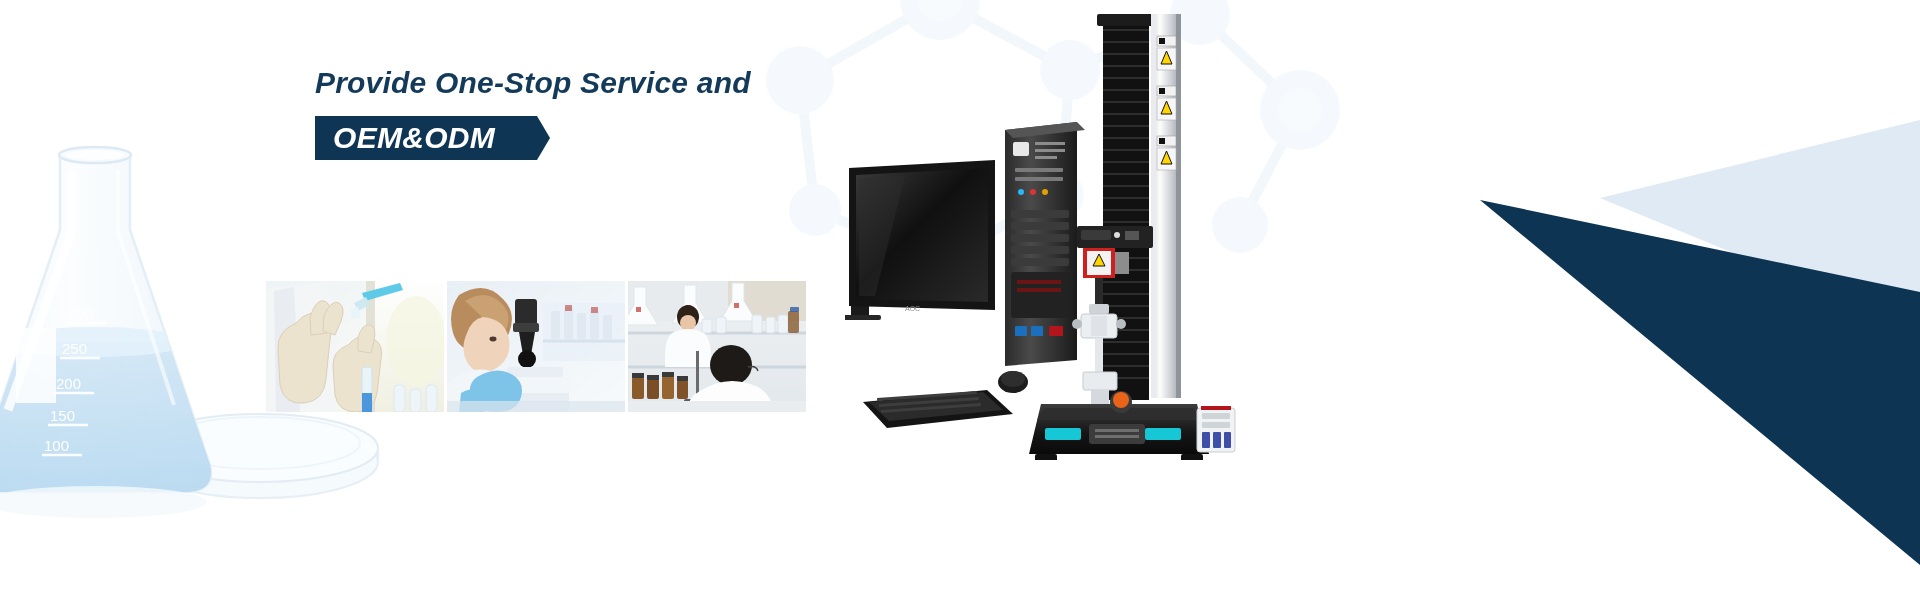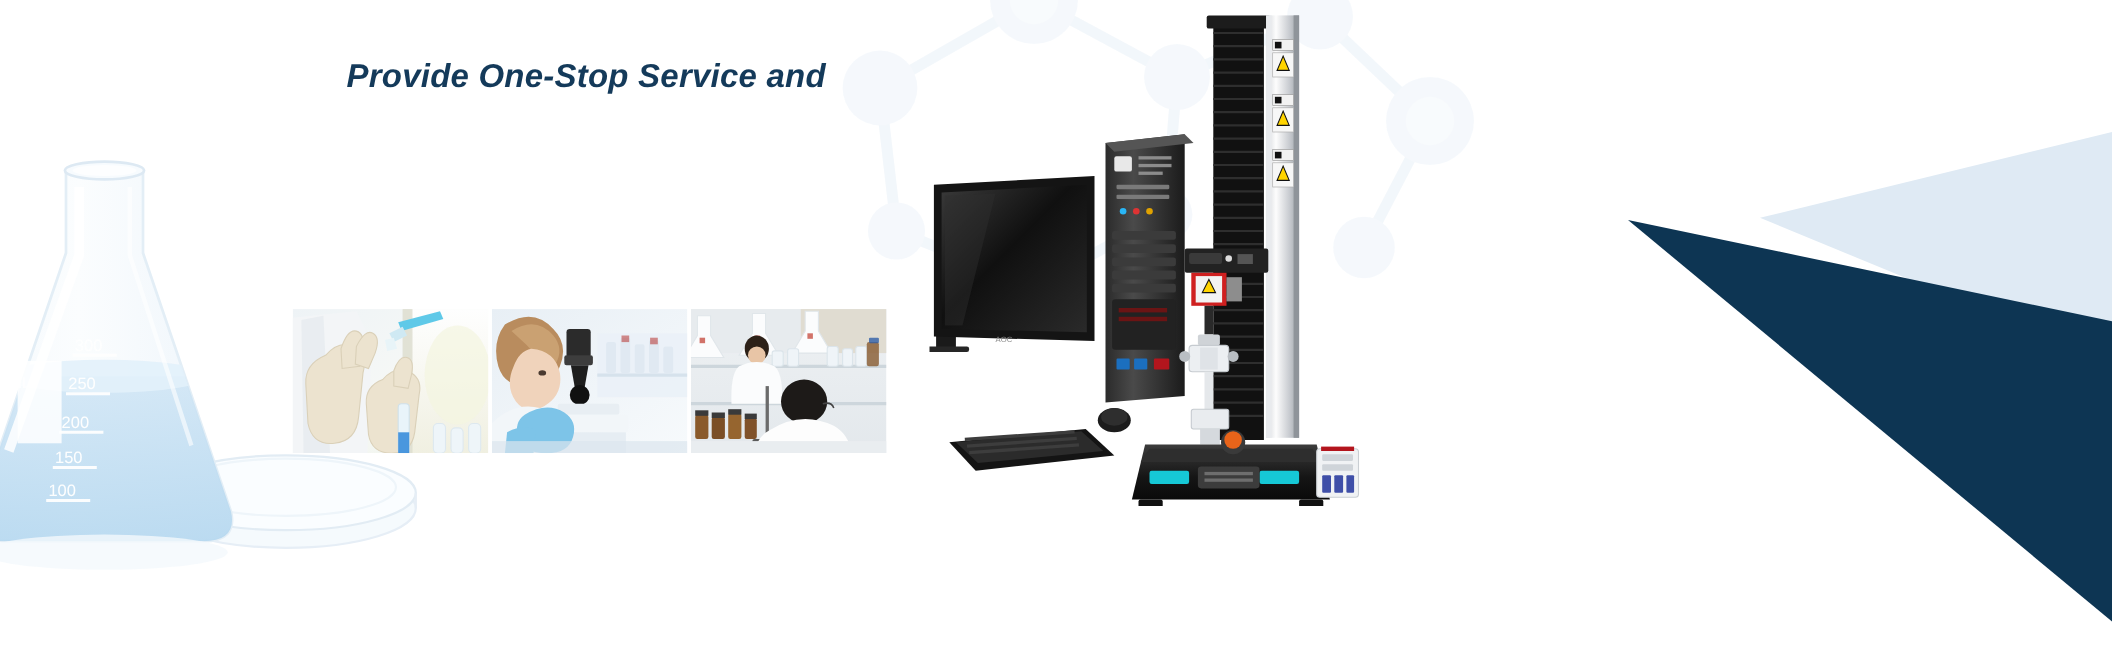--- a/index.html
+++ b/index.html
@@ -17,21 +17,21 @@
   }
 
   
   .molecules { position: absolute; left: 640px; top: -40px; width: 700px; height: 320px;
                opacity: .55; pointer-events: none; }
 
   
   .glassware { position: absolute; left: -40px; top: 110px; width: 430px; height: 420px; }
 
   
-  .headline { position: absolute; left: 315px; top: 55px; width: 620px; }
+  .headline { position: absolute; left: 315px; top: 68px; width: 620px; }
   .line1 {
     font-size: 30px; font-weight: bold; font-style: italic;
     color: #143a5a; letter-spacing: .2px; line-height: 1.0;
     white-space: nowrap;
   }
   .line2 {
     margin-top: 22px;
     font-size: 26px; font-weight: bold; font-style: italic;
     color: #8ea4bd; letter-spacing: .2px; line-height: 1.0;
     white-space: nowrap;
@@ -148,20 +148,26 @@
         <text x="84" y="341">100</text>
         <text x="48" y="243" font-size="14">mL</text>
       </g>
 
       <ellipse cx="135" cy="392" rx="112" ry="16" fill="#f4f9fd" opacity=".8"></ellipse>
     </g>
   </svg>
 
   <div class="headline">
     <div class="line1">Provide One-Stop Service and</div>
+    <div class="badge-wrap">
+      <svg class="badge-shape" viewBox="0 0 235 44" preserveAspectRatio="none" xmlns="http://www.w3.org/2000/svg">
+        <path d="M0 0 L222 0 L235 22 L222 44 L0 44 Z" fill="#0f3555"></path>
+      </svg>
+      <div class="badge-text">OEM&amp;ODM</div>
+    </div>
   </div>
 
   <div class="photo-strip">
 
     <div class="photo">
       <svg width="178" height="131" viewBox="0 0 178 131" xmlns="http://www.w3.org/2000/svg">
         <defs>
           <linearGradient id="p1bg" x1="0" y1="0" x2="1" y2="1">
             <stop offset="0%" stop-color="#eef3f6"></stop>
             <stop offset="55%" stop-color="#f6f8f6"></stop>

